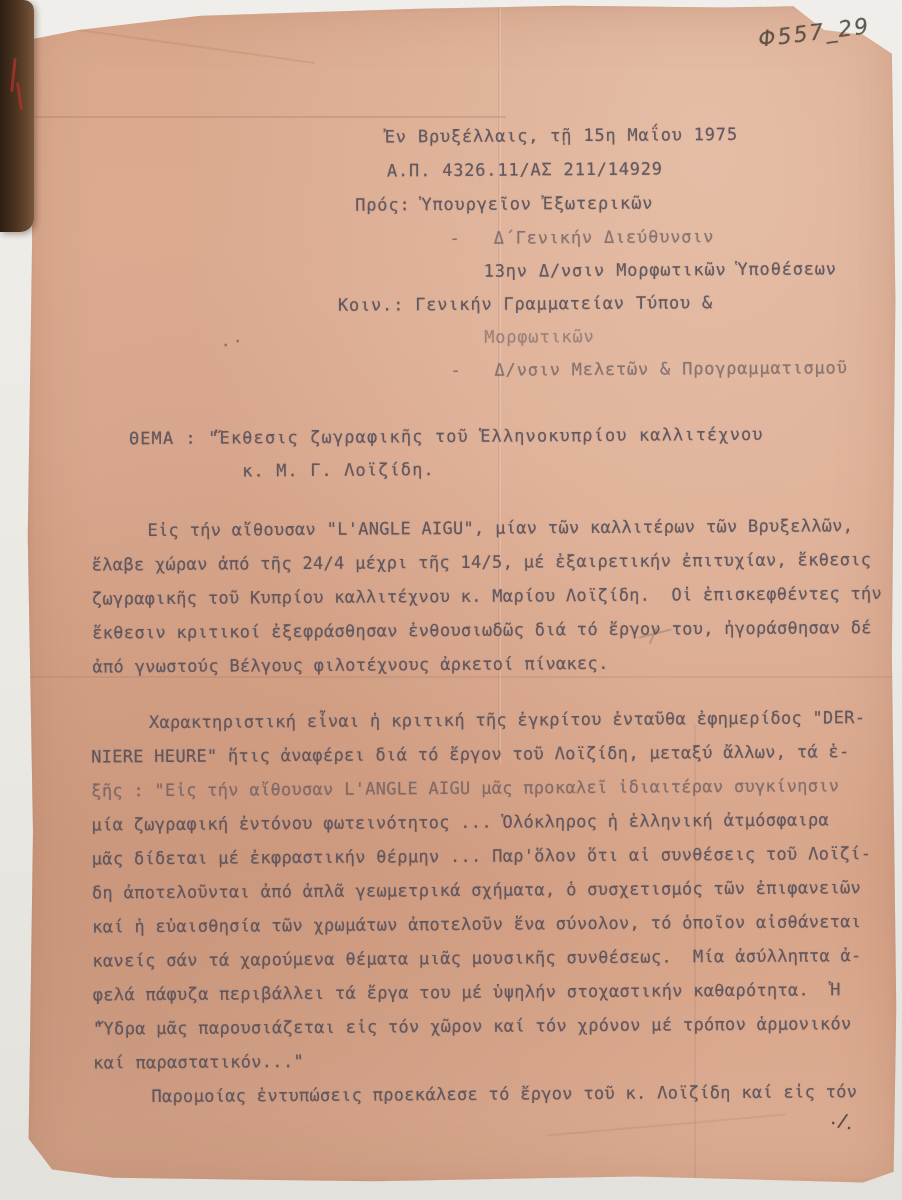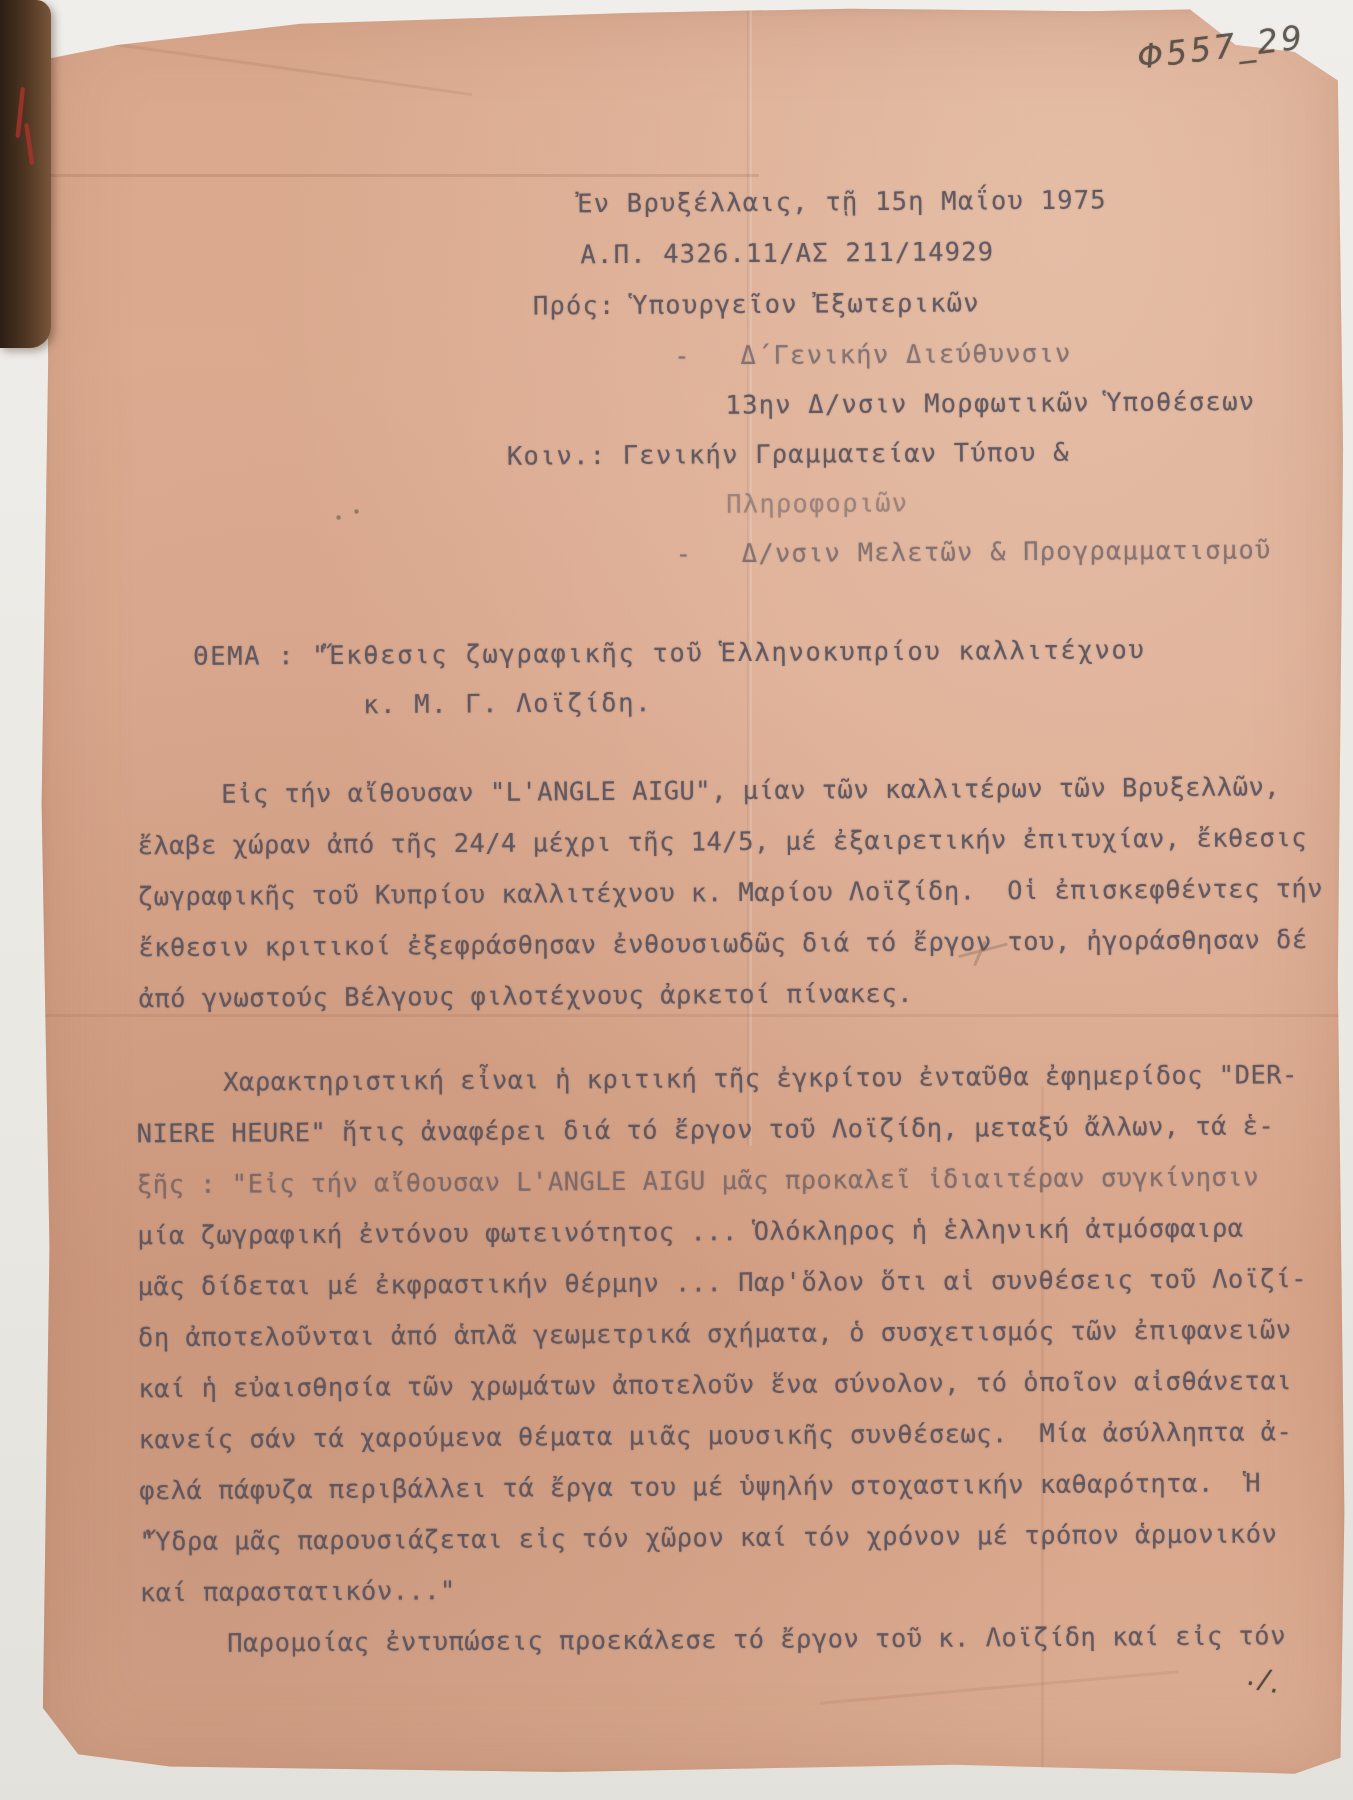--- a/index.html
+++ b/index.html
@@ -91,21 +91,21 @@
 <div class="pencil archive">Φ557_29</div>
 
 <div class="letter">
 
   <div class="tl hdr" style="left:388px;top:128px;">Ἐν Βρυξέλλαις, τῇ 15η Μαΐου 1975</div>
   <div class="tl hdr" style="left:390px;top:162px;">Α.Π. 4326.11/ΑΣ 211/14929</div>
   <div class="tl hdr" style="left:358px;top:196px;">Πρός: Ὑπουργεῖον Ἐξωτερικῶν</div>
   <div class="tl hdr f2" style="left:452px;top:230px;">-   Δ΄Γενικήν Διεύθυνσιν</div>
   <div class="tl hdr" style="left:486px;top:263px;">13ην Δ/νσιν Μορφωτικῶν Ὑποθέσεων</div>
   <div class="tl hdr" style="left:340px;top:296px;">Κοιν.: Γενικήν Γραμματείαν Τύπου &amp;</div>
-  <div class="tl hdr f3" style="left:486px;top:329px;">Πληροφοριῶν</div>
+  <div class="tl hdr f3" style="left:486px;top:329px;">Μορφωτικῶν</div>
   <div class="tl hdr f2" style="left:452px;top:362px;">-   Δ/νσιν Μελετῶν &amp; Προγραμματισμοῦ</div>
 
   <div class="tl subj" style="left:130px;top:428px;">ΘΕΜΑ : "Ἔκθεσις ζωγραφικῆς τοῦ Ἑλληνοκυπρίου καλλιτέχνου</div>
   <div class="tl subj" style="left:243px;top:461px;">κ. Μ. Γ. Λοϊζίδη.</div>
 
   <div class="tl" style="left:148px;top:520px;">Εἰς τήν αἴθουσαν "L'ANGLE AIGU", μίαν τῶν καλλιτέρων τῶν Βρυξελλῶν,</div>
   <div class="tl" style="left:92px;top:554px;">ἔλαβε χώραν ἀπό τῆς 24/4 μέχρι τῆς 14/5, μέ ἐξαιρετικήν ἐπιτυχίαν, ἔκθεσις</div>
   <div class="tl" style="left:92px;top:588px;">ζωγραφικῆς τοῦ Κυπρίου καλλιτέχνου κ. Μαρίου Λοϊζίδη.  Οἱ ἐπισκεφθέντες τήν</div>
   <div class="tl" style="left:92px;top:622px;">ἔκθεσιν κριτικοί ἐξεφράσθησαν ἐνθουσιωδῶς διά τό ἔργον του, ἠγοράσθησαν δέ</div>
   <div class="tl" style="left:92px;top:656px;">ἀπό γνωστούς Βέλγους φιλοτέχνους ἀρκετοί πίνακες.</div>

